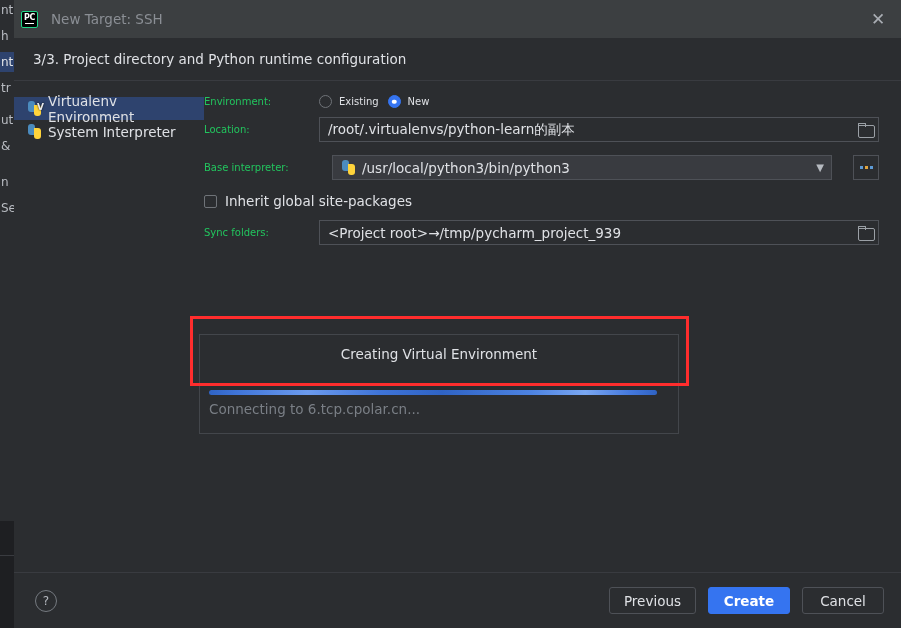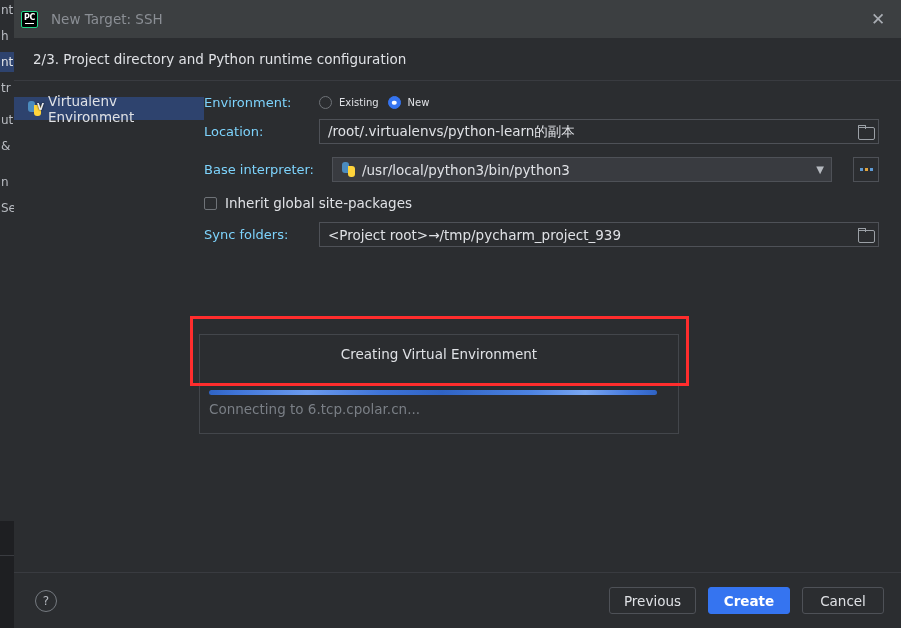--- a/index.html
+++ b/index.html
@@ -121,21 +121,21 @@
   
   .form {
     flex: 1 1 auto; padding-top: 14px; position: relative;
   }
   .row {
     display: flex; align-items: center;
     margin-bottom: 9px; padding-right: 22px;
   }
   .row-label {
     width: 115px; flex: 0 0 115px;
-    font-size: 13px; color: #7dd3fc;
+    font-size: 10px; color: #22c55e;
   }
 
   
   .radio-group { display: flex; align-items: center; gap: 9px; }
   .radio { display: flex; align-items: center; cursor: pointer; }
   .radio .dot {
     width: 13px; height: 13px; border-radius: 50%;
     border: 1.4px solid #6f7378; background: transparent;
     display: inline-block; position: relative;
   }
@@ -285,33 +285,40 @@
     <div class="titlebar">
       <div class="pc-icon">
         <span>PC</span>
         <span class="bar"></span>
       </div>
       <div class="titlebar-title">New Target: SSH</div>
       <div class="titlebar-close">✕</div>
     </div>
 
     <div class="subheader">
-      <span>2/3. Project directory and Python runtime configuration</span>
+      <span>3/3. Project directory and Python runtime configuration</span>
     </div>
 
     <div class="body">
 
       <div class="sidebar">
         <div class="side-item active">
           <span class="py-icon">
             <span class="top"></span>
               <span class="bot"></span>
               <span class="v-mark">V</span>
           </span>
           <span class="label">Virtualenv Environment</span>
+        </div>
+        <div class="side-item">
+          <span class="py-icon">
+            <span class="top"></span>
+              <span class="bot"></span>
+          </span>
+          <span class="label">System Interpreter</span>
         </div>
       </div>
 
       <div class="form">
 
         <div class="row">
           <div class="row-label">Environment:</div>
           <div class="radio-group">
             <div class="radio">
               <span class="dot"></span>

